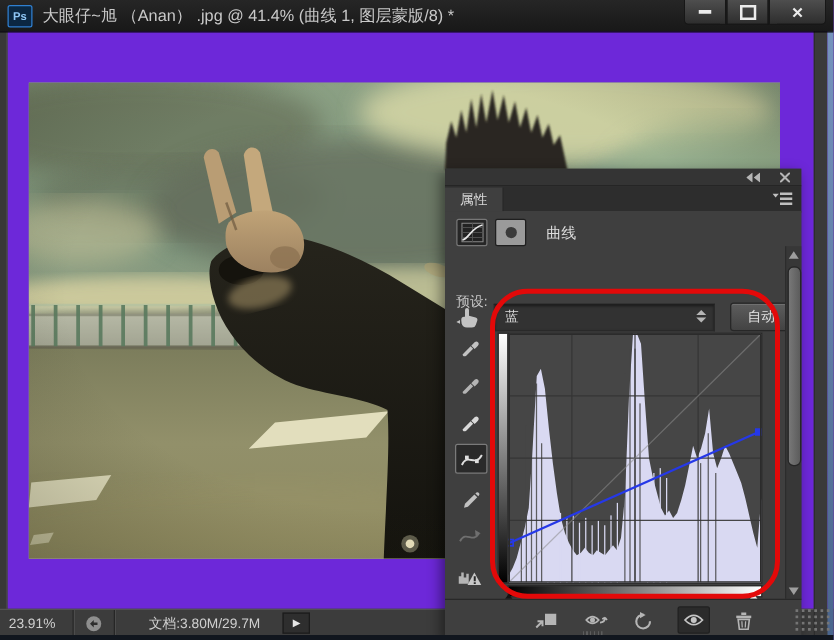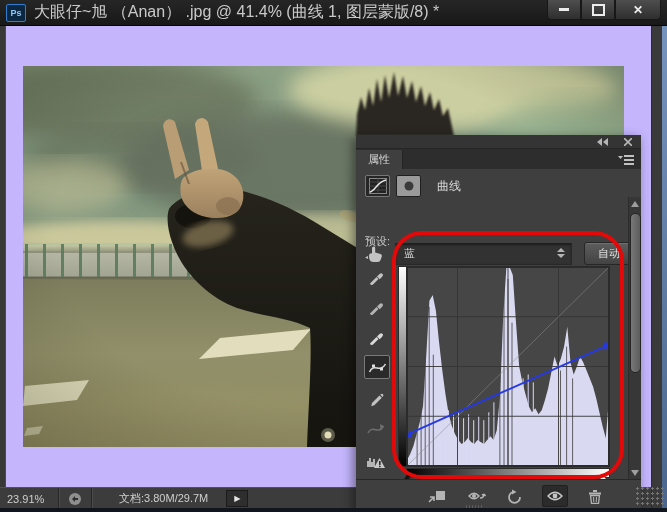--- a/index.html
+++ b/index.html
@@ -1,24 +1,24 @@
 <!DOCTYPE html>
 <html><head>
 <meta charset="utf-8">
 <style>
   html,body{margin:0;padding:0;background:#555;}
-  .app{position:relative;width:667px;height:512px;background:#c4b5fd;overflow:hidden;
+  .app{position:relative;width:667px;height:512px;background:#6d28d9;overflow:hidden;
        font-family:"Liberation Sans",sans-serif;-webkit-font-smoothing:antialiased;}
   
   .titlebar{position:absolute;left:0;top:0;right:0;height:25px;
     background:linear-gradient(#262626,#181818);border-bottom:1px solid #060606;
     display:flex;align-items:center;padding-left:6px;z-index:30;}
   .ps-badge{width:18px;height:16px;background:#0b2742;border:1px solid #2f7fd0;border-radius:2px;
     color:#8ec6f5;font-size:9px;font-weight:bold;display:flex;align-items:center;justify-content:center;}
-  .title-text{color:#c9c9c9;font-size:16px;margin-left:8px;white-space:nowrap;}
+  .title-text{color:#c9c9c9;font-size:13px;margin-left:8px;white-space:nowrap;}
   .win-controls{position:absolute;right:6px;top:0;display:flex;height:19px;}
   .win-btn{width:32px;height:19px;background:linear-gradient(#4e4e4e,#2e2e2e);
     border:1px solid #171717;border-top:none;display:flex;align-items:center;justify-content:center;color:#ececec;}
   .win-btn.first{border-radius:0 0 0 4px;}
   .win-btn.last{border-radius:0 0 4px 0;width:44px;}
   .glyph-min{width:10px;height:3px;background:#ececec;}
   .glyph-max{width:9px;height:8px;border:2px solid #ececec;}
   .glyph-close{font-size:12px;font-weight:bold;line-height:1;}
   
   .left-strip{position:absolute;left:0;top:25px;width:5px;bottom:4px;background:#383838;border-right:1px solid #4a4a4a;z-index:3;}

